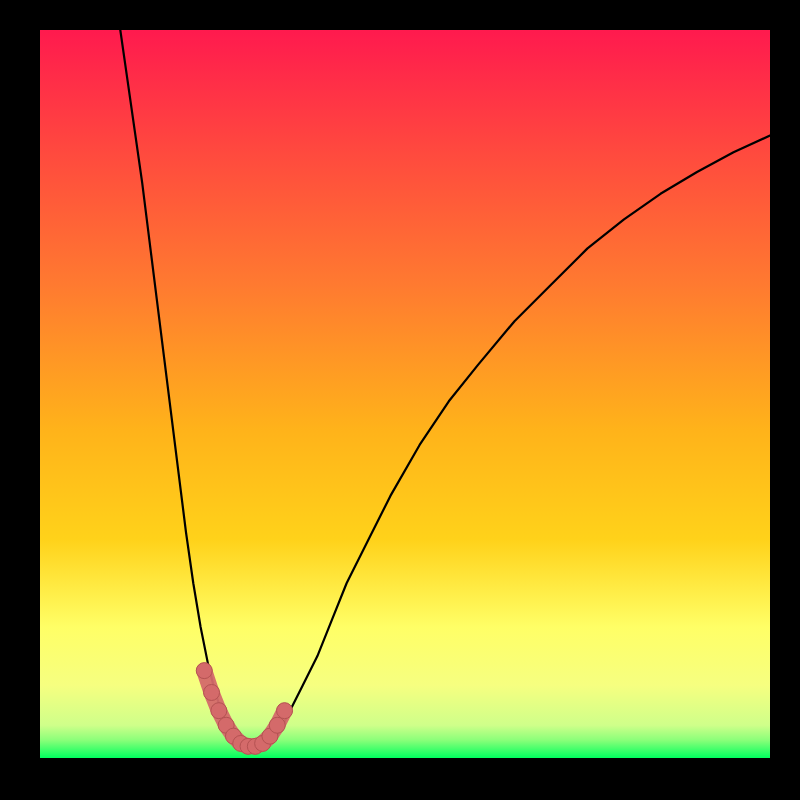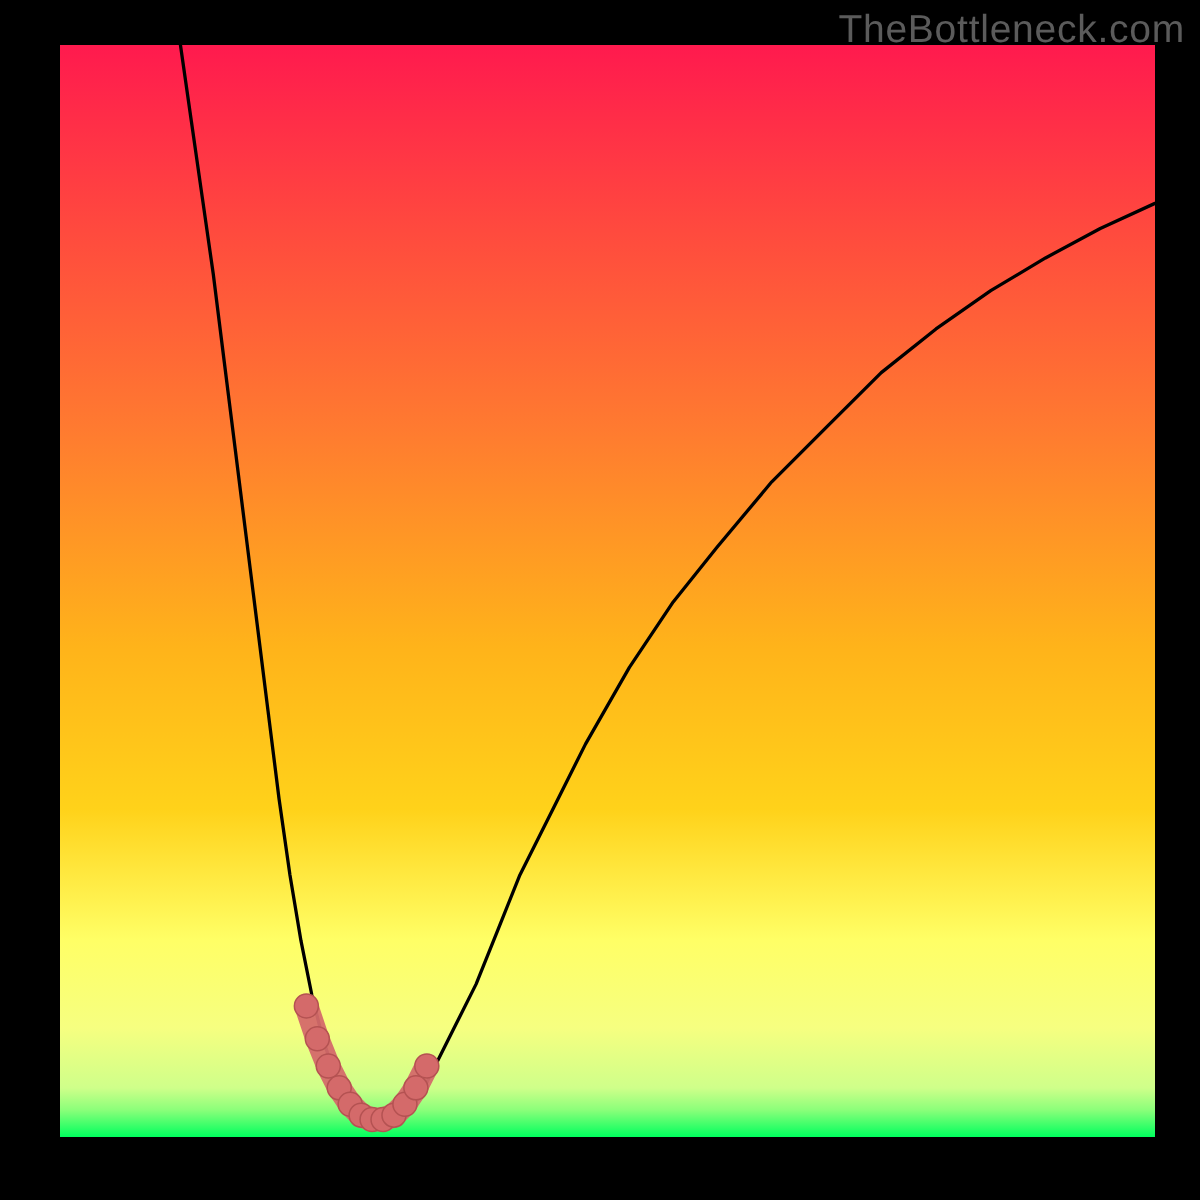--- a/index.html
+++ b/index.html
@@ -43,21 +43,20 @@
     position: absolute;
     left: 0;
     top: 0;
   }
 </style>
 </head>
 <body>
 
 <div class="outer">
 
-  <div class="watermark">TheBottleneck.com</div>
 
   <div class="plot-frame">
     <div class="plot-area">
       <svg id="chart-svg" width="730" height="728" viewBox="0 0 730 728">
           <defs>
             <linearGradient id="bg-grad" x1="0" y1="0" x2="0" y2="1">
               <stop offset="0%" stop-color="#ff1a4e"></stop>
               <stop offset="17%" stop-color="#ff4a3e"></stop>
               <stop offset="35%" stop-color="#ff7a30"></stop>
               <stop offset="55.00000000000001%" stop-color="#ffb31a"></stop>

